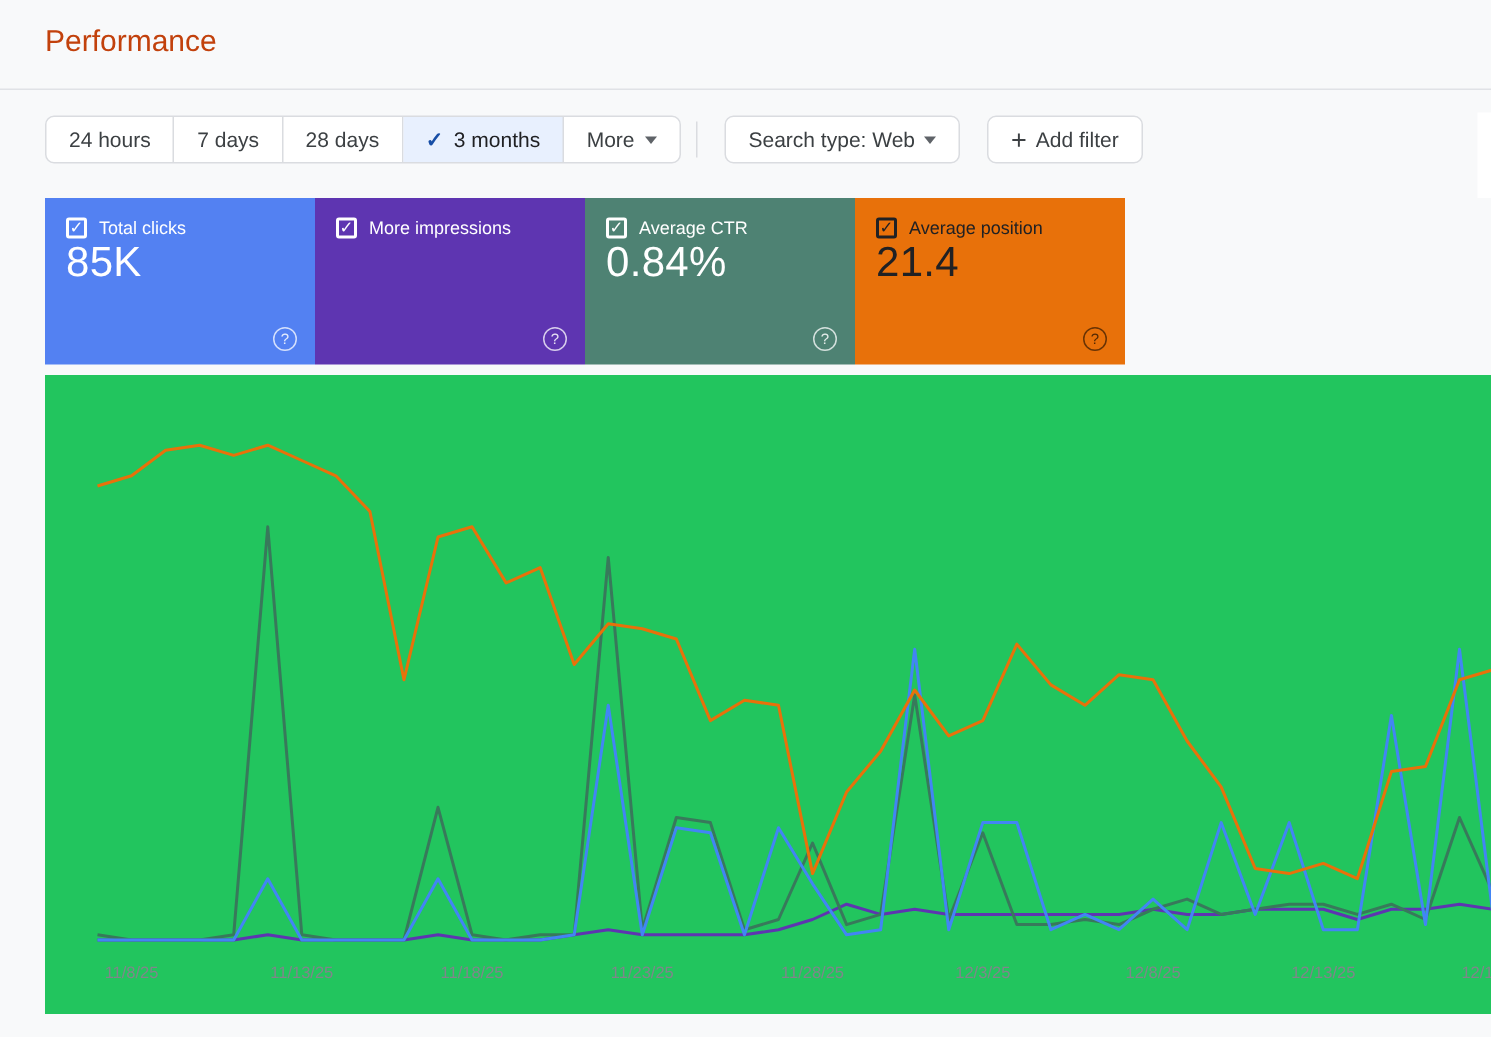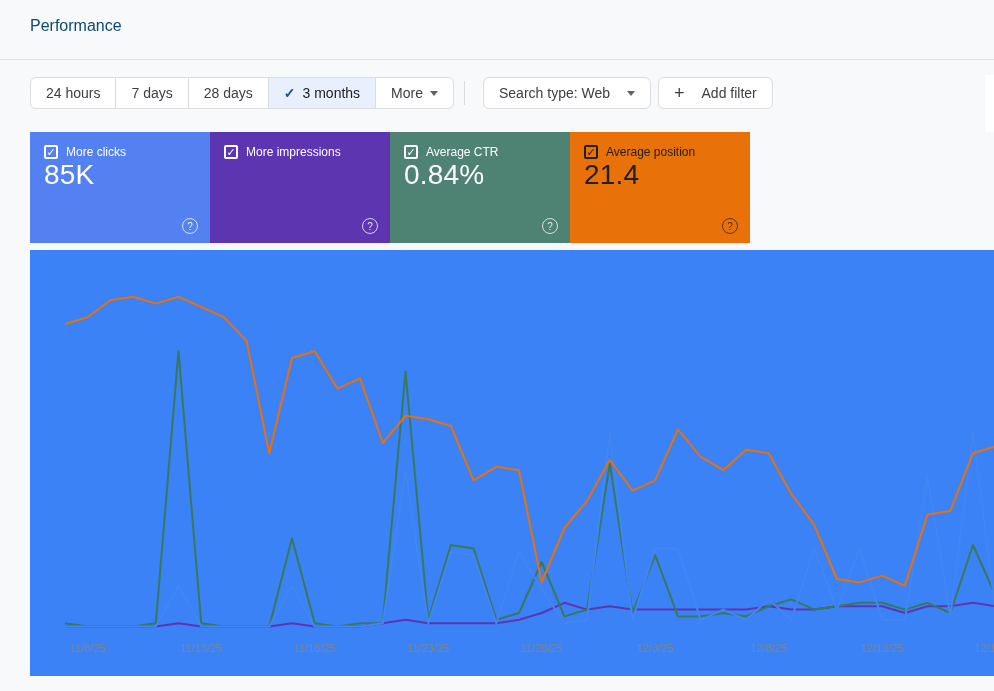--- a/index.html
+++ b/index.html
@@ -6,21 +6,21 @@
   html,body { width:994px; height:691px; }
   body {
     position:relative;
     background:#f8f9fa;
     font-family:"Liberation Sans", sans-serif;
     color:#202124;
     overflow:hidden;
   }
   .page-title {
     position:absolute; left:30px; top:17px;
-    font-size:16px; font-weight:500; color:#0c4a6e;
+    font-size:20px; font-weight:500; color:#c2410c;
   }
   .header-divider {
     position:absolute; left:0; top:59px; width:994px; height:1px;
     background:#e0e2e6;
   }
   .edge-fragment {
     position:absolute; right:0; top:75px; width:9px; height:57px; background:#ffffff;
   }
   
   .seg-group {
@@ -40,21 +40,21 @@
   .caret {
     width:0; height:0; display:inline-block;
     border-left:4px solid transparent; border-right:4px solid transparent;
     border-top:5px solid #5f6368;
   }
   .vsep {
     position:absolute; left:464px; top:81px; width:1px; height:24px; background:#dadce0;
   }
   .chip {
     position:absolute; top:77px; height:32px;
-    display:flex; align-items:center; gap:17px;
+    display:flex; align-items:center; gap:6px;
     padding:0 15px; font-size:14px; color:#3c4043;
     background:#fff; border:1px solid #dadce0; border-radius:6px;
     cursor:pointer; white-space:nowrap;
   }
   .chip-search { left:483px; }
   .chip-filter { left:658px; }
   .plus { font-size:18px; color:#3c4043; line-height:1; }
   
   .cards { position:absolute; left:30px; top:132px; display:flex; }
   .card {
@@ -76,21 +76,21 @@
     width:16px; height:16px; border-radius:50%;
     border:1.5px solid rgba(255,255,255,0.75);
     color:rgba(255,255,255,0.85);
     font-size:10px; display:flex; align-items:center; justify-content:center;
     cursor:pointer;
   }
   .card.dark .help { border-color:rgba(0,0,0,0.55); color:rgba(0,0,0,0.65); }
   
   .chart-panel {
     position:absolute; left:30px; top:250px; width:964px; height:426px;
-    background:#3b82f6; overflow:hidden;
+    background:#22c55e; overflow:hidden;
   }
   .chart-panel svg { display:block; }
   .tick-label { font-family:"Liberation Sans", sans-serif; font-size:11px; fill:#80868b; }
 </style>
 </head>
 <body>
 
 <div class="page-title">Performance</div>
 <div class="header-divider"></div>
 <div class="edge-fragment"></div>
@@ -124,21 +124,21 @@
 
 <div class="chip chip-filter">
   <span class="plus">+</span>
   <span>Add filter</span>
 </div>
 
 <div class="cards">
   <div class="card" style="background: rgb(83, 129, 242);">
     <div class="card-head">
       <span class="cbox">✓</span>
-      <span class="card-label">More clicks</span>
+      <span class="card-label">Total clicks</span>
     </div>
     <div class="card-value">85K</div>
     <div class="help">?</div>
   </div>
   <div class="card" style="background: rgb(94, 53, 177);">
     <div class="card-head">
       <span class="cbox">✓</span>
       <span class="card-label">More impressions</span>
     </div>
     <div class="help">?</div>

